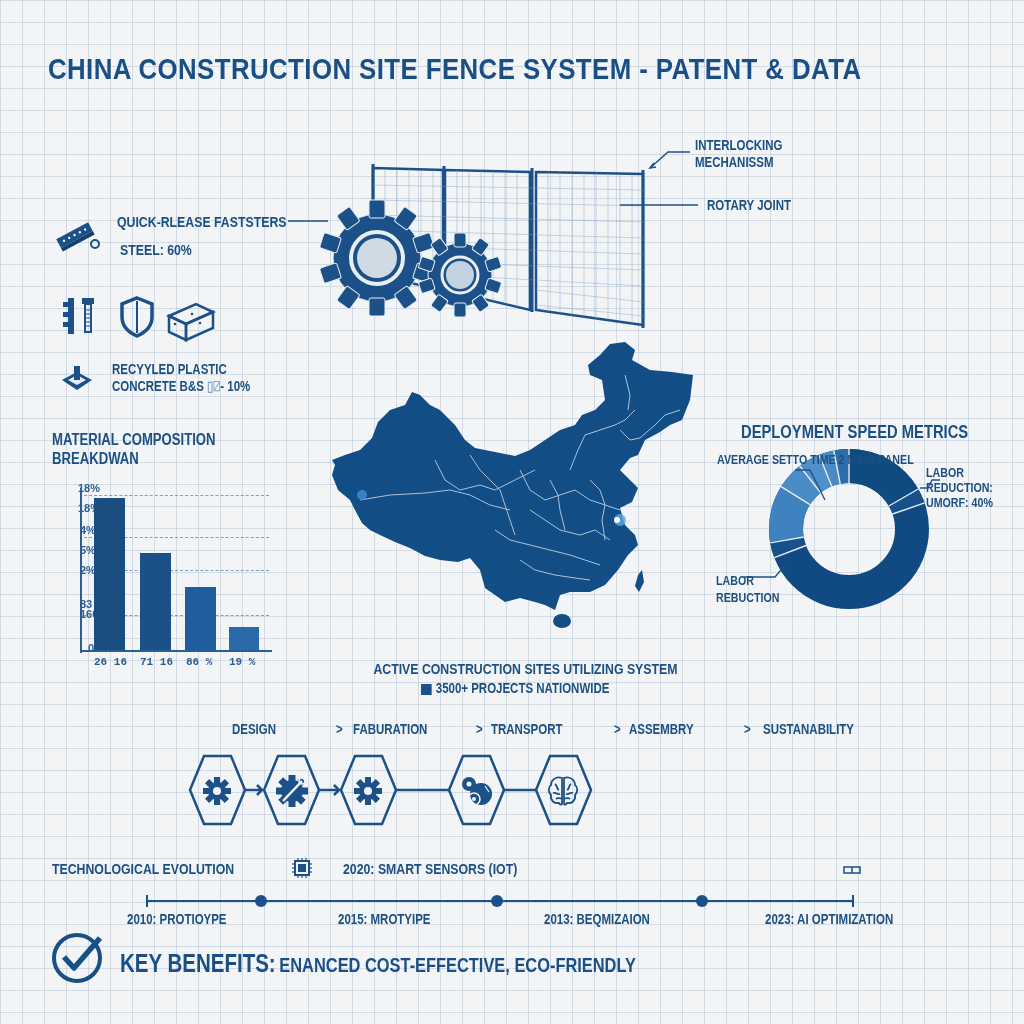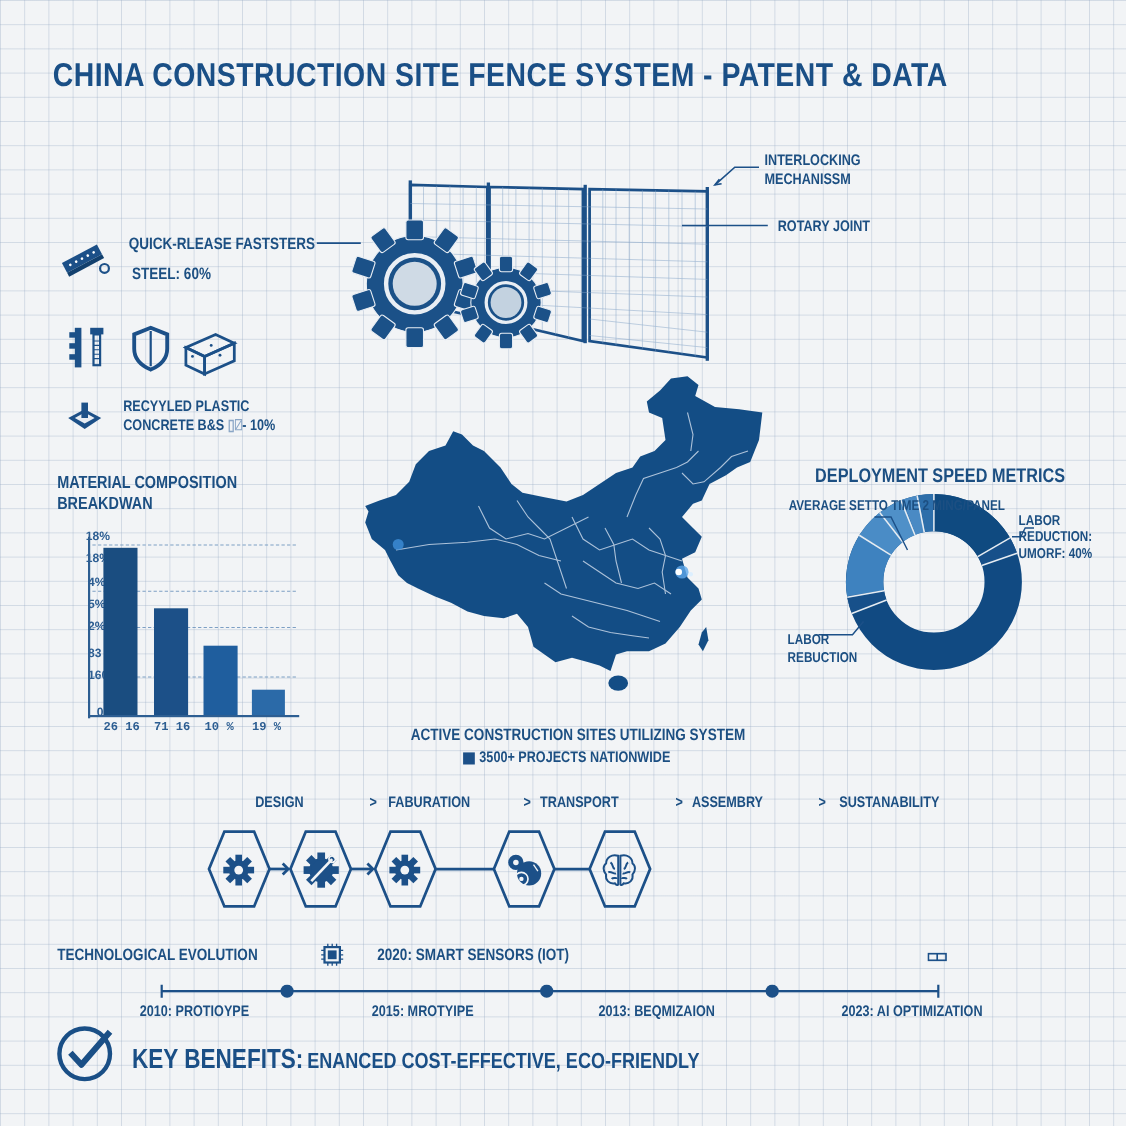--- a/index.html
+++ b/index.html
@@ -190,40 +190,40 @@
   <div>BREAKDWAN</div>
 </div>
 
 <div class="abs" style="left:40px; top:478px; width:240px; height:190px;">
 
   <div class="yaxis-label" style="left:18px; top:4px;">18%</div>
   <div class="yaxis-label" style="left:18px; top:24px;">18%</div>
   <div class="yaxis-label" style="left:20px; top:46px;">4%</div>
   <div class="yaxis-label" style="left:20px; top:66px;">5%</div>
   <div class="yaxis-label" style="left:20px; top:86px;">2%</div>
-  <div class="yaxis-label" style="left:20px; top:110px;">83</div>
+  <div class="yaxis-label" style="left:20px; top:120px;">83</div>
   <div class="yaxis-label" style="left:20px; top:130px;">160</div>
   <div class="yaxis-label" style="left:28px; top:164px;">0</div>
 
   <div class="abs" style="left:40px; top:10px; width:2px; height:165px; background:#2d5e92;"></div>
   <div class="abs" style="left:40px; top:172px; width:192px; height:2px; background:#2d5e92;"></div>
 
   <div class="abs" style="left:44px; top:17px; width:185px; border-top:1.5px dashed #7d9fc4;"></div>
   <div class="abs" style="left:44px; top:59px; width:185px; border-top:1.5px dashed #7d9fc4;"></div>
   <div class="abs" style="left:44px; top:92px; width:185px; border-top:1.5px dashed #7d9fc4;"></div>
   <div class="abs" style="left:44px; top:137px; width:185px; border-top:1.5px dashed #7d9fc4;"></div>
 
   <div class="abs" style="left:54px; top:20px; width:31px; height:152px; background:#1a4d80;"></div>
   <div class="abs" style="left:100px; top:75px; width:31px; height:97px; background:#1c5088;"></div>
   <div class="abs" style="left:145px; top:109px; width:31px; height:63px; background:#1f5e9e;"></div>
   <div class="abs" style="left:189px; top:149px; width:30px; height:23px; background:#2b6aa8;"></div>
 
   <div class="xaxis-label" style="left:54px; top:178px;">26 16</div>
   <div class="xaxis-label" style="left:100px; top:178px;">71 16</div>
-  <div class="xaxis-label" style="left:146px; top:178px;">10 %</div>
+  <div class="xaxis-label" style="left:146px; top:178px;">86 %</div>
   <div class="xaxis-label" style="left:189px; top:178px;text-align:center;">19 %</div>
 </div>
 
 <svg class="svgicon" style="left:320px; top:330px;" width="380" height="310" viewBox="0 0 380 310">
   <path fill="#134d85" d="
     M290,14 L305,12 L315,20 L312,30 L330,40 L352,42 L373,45 L370,70 L362,90 L350,95 L340,102 L325,110 L318,125 L310,128 L300,140
     L310,150 L318,158 L312,172 L300,178 L305,195 L315,205 L318,215 L308,225 L298,240 L285,255 L270,262 L250,262 L240,265 L235,280 L225,275
     L215,272 L200,268 L185,272 L175,265 L165,258 L160,240 L150,228 L138,232 L120,230 L105,226 L90,218 L75,212 L60,205 L50,200 L42,193
     L35,180 L30,170 L18,160 L12,145 L15,135 L12,130 L25,125 L40,120 L52,108 L58,92 L70,80 L85,75 L92,62 L100,65 L110,75 L120,80
     L135,95 L145,110 L155,118 L175,122 L195,126 L210,120 L225,110 L240,100 L255,95 L262,85 L275,80 L285,70 L282,50 L270,45 L268,35 L280,25 Z"></path>

